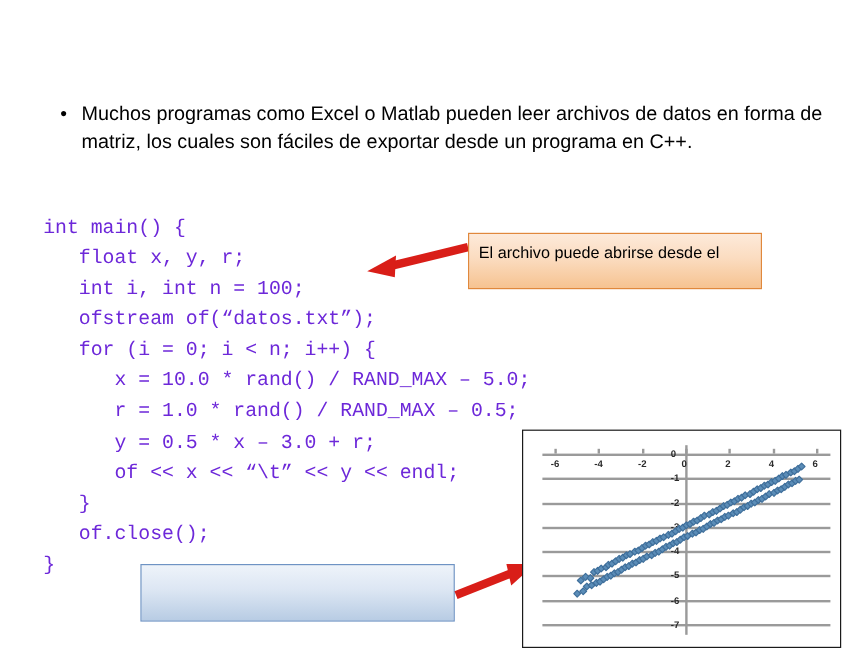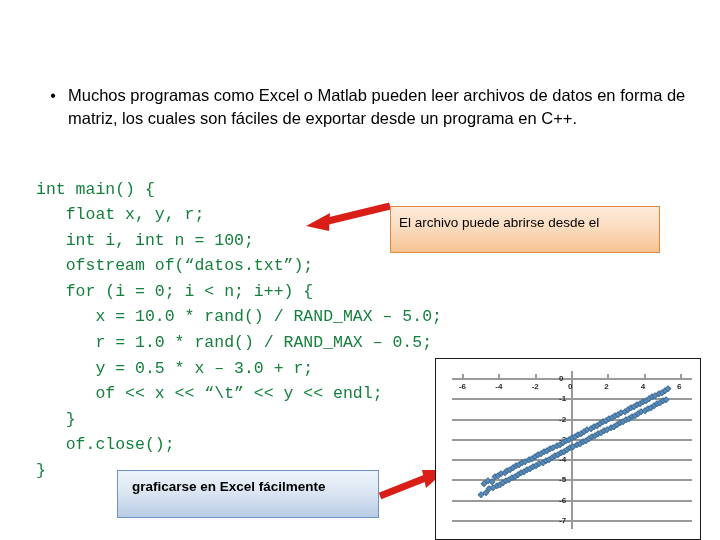--- a/index.html
+++ b/index.html
@@ -61,37 +61,37 @@
   }
 
   
   #code {
     position: absolute;
     left: 36px;
     top: 160px;
     font-family: "Liberation Mono", "DejaVu Sans Mono", monospace;
     font-size: 16.5px;
     line-height: 25.6px;
-    color: #15803d;
+    color: #6d28d9;
     white-space: pre;
     letter-spacing: 0px;
   }
 
   
   .callout {
     position: absolute;
     box-sizing: border-box;
     font-size: 13.5px;
     line-height: 18px;
     padding: 7px 10px 6px 12px;
   }
   #callout-orange {
     left: 390px;
-    top: 206px;
-    width: 270px;
+    top: 194px;
+    width: 245px;
     height: 47px;
     background: linear-gradient(to bottom, #fdeada 0%, #fbdcc0 45%, #f6c391 100%);
     border: 1px solid #e0883c;
     padding-left: 8px;
   }
   #callout-blue {
     left: 117px;
     top: 470px;
     width: 262px;
     height: 48px;
@@ -194,21 +194,20 @@
       <path d="M90,6 L24,22" stroke="#d91e18" stroke-width="7" stroke-linecap="butt" fill="none"></path>
       <polygon points="6,26 30,13 29,31" fill="#d91e18"></polygon>
     </g>
   </svg>
 
   <div id="callout-orange" class="callout">
     <span class="line">El archivo puede abrirse desde el</span>
   </div>
 
   <div id="callout-blue" class="callout">
-    <span class="line">graficarse en Excel fácilmente</span>
   </div>
 
   <svg id="arrow-right" class="arrow-svg" width="80" height="46" viewBox="0 0 80 46">
     <g>
       <path d="M2,34 L50,15" stroke="#d91e18" stroke-width="7" stroke-linecap="butt" fill="none"></path>
       <polygon points="68,8 44,8 48,26" fill="#d91e18"></polygon>
     </g>
   </svg>
 
   <div id="chart">

